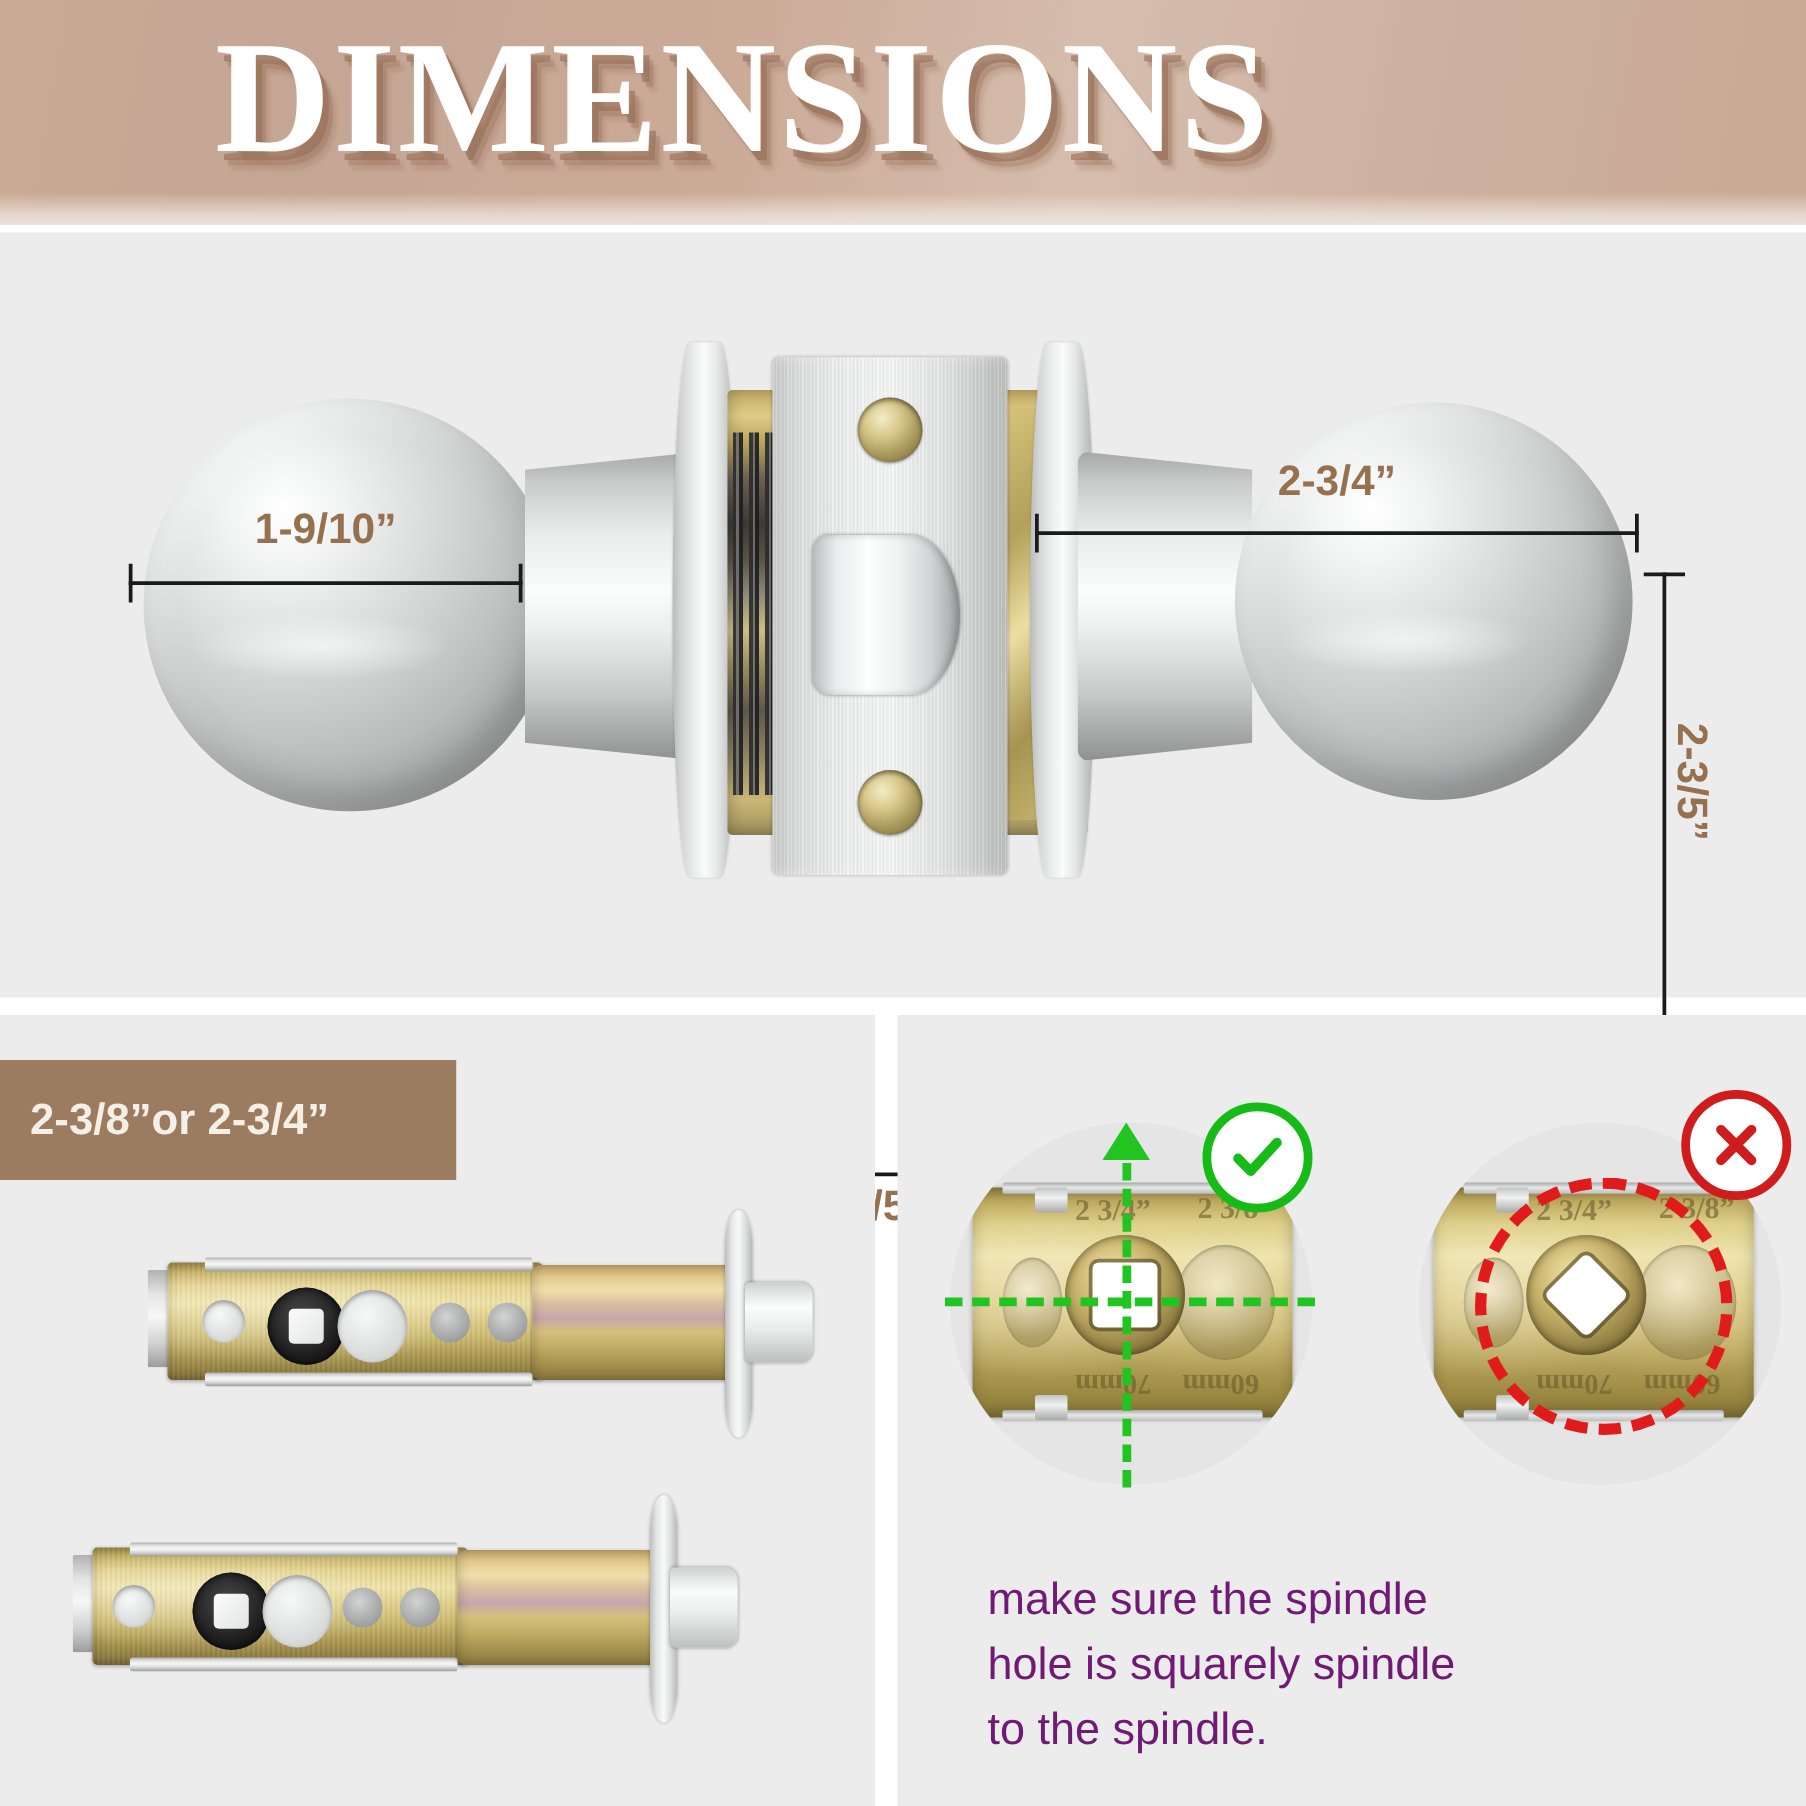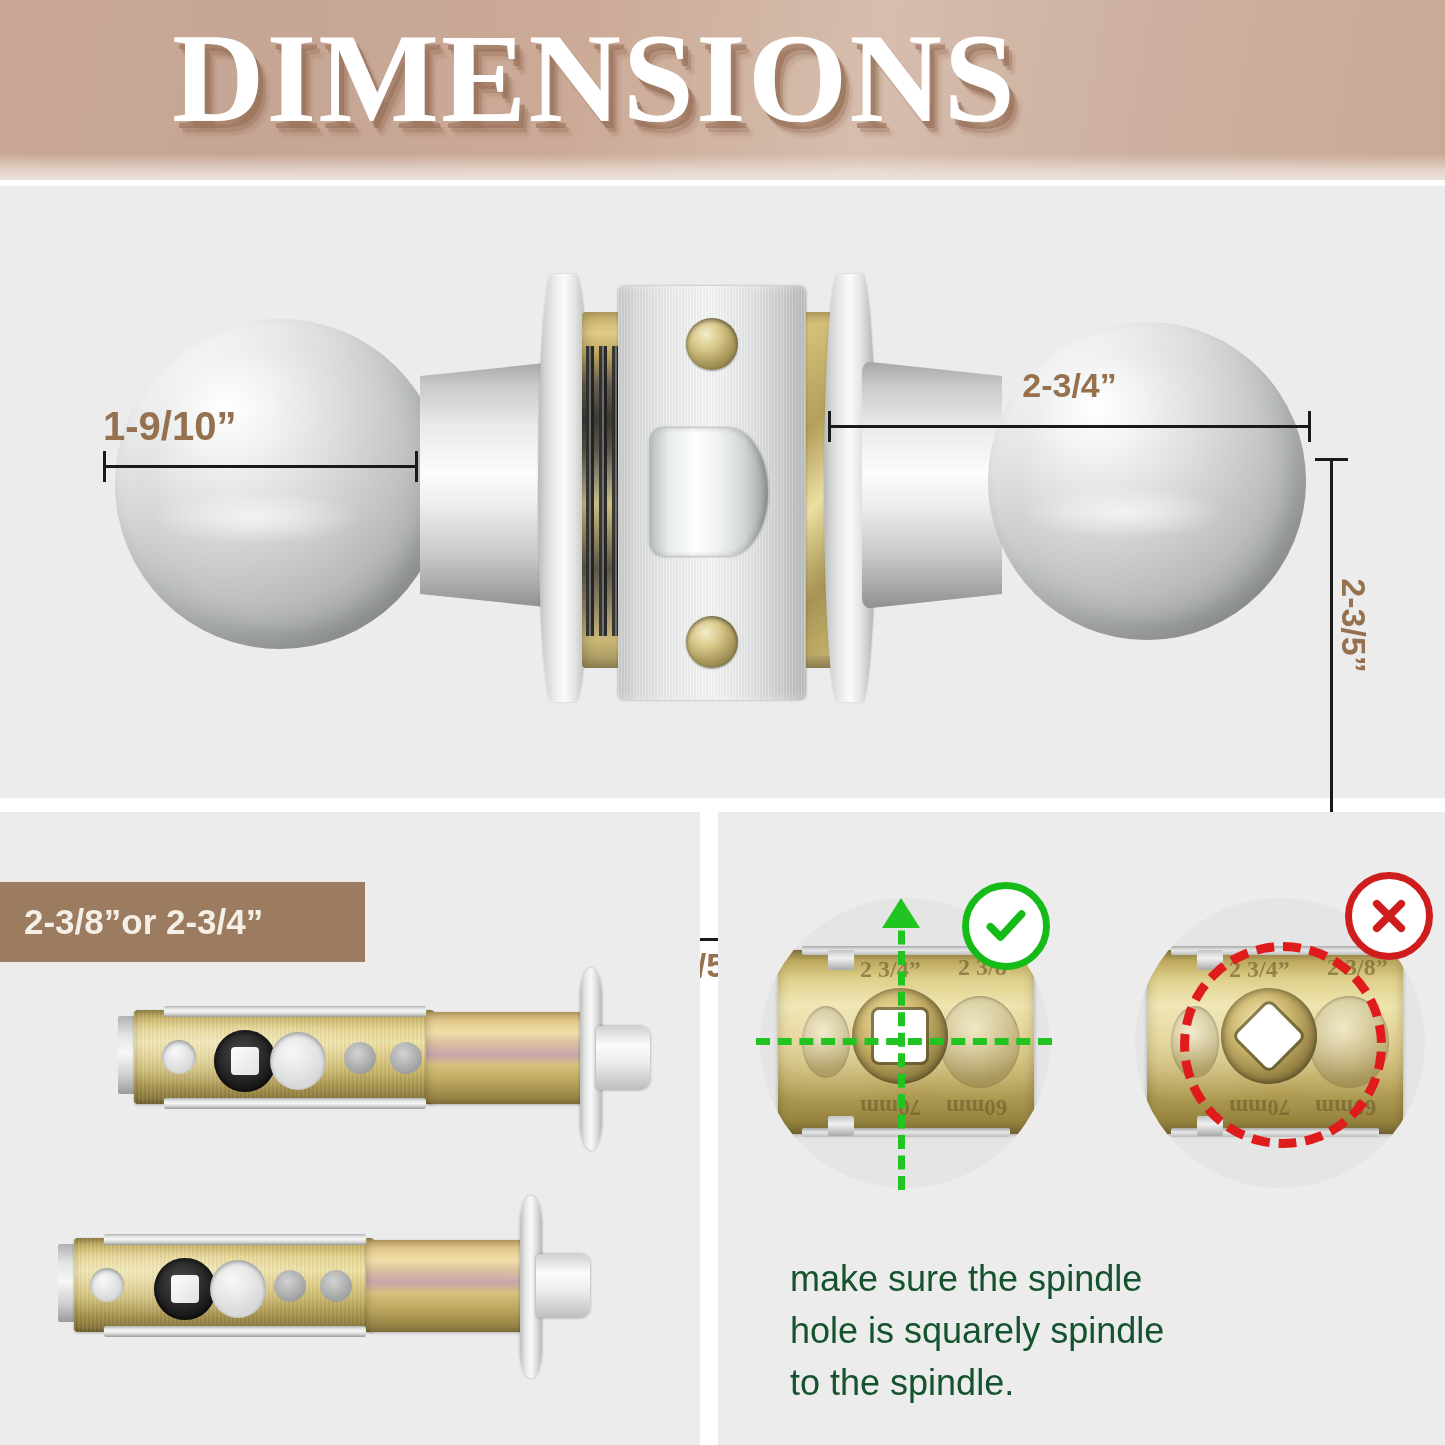--- a/index.html
+++ b/index.html
@@ -50,47 +50,47 @@
     content:"";position:absolute;left:-15px;height:3px;width:33px;background:#1a1a1a;
   }
   .dim-v::before{top:0;}
   .dim-v::after{bottom:0;}
   .dim-label{
     position:absolute;color:#96714f;font-weight:700;
     font-family:"Liberation Sans",sans-serif;white-space:nowrap;
   }
 
   #dim-line-width-left{left:103px;top:279px;width:315px;}
-  #dim-label-width-left{left:103px;top:218px;width:315px;font-size:40px;}
+  #dim-label-width-left{left:103px;top:218px;width:315px;text-align:center;font-size:34px;}
 
   #dim-line-width-right{left:828px;top:239px;width:483px;}
   #dim-label-width-right{left:828px;top:180px;width:483px;text-align:center;font-size:34px;}
 
   #dim-line-height{left:1330px;top:272px;height:448px;}
   #dim-label-height{left:1306px;top:420px;font-size:34px;
      transform:rotate(90deg);transform-origin:center center;}
 
   #dim-line-depth{left:617px;top:752px;width:186px;}
   #dim-label-depth{left:617px;top:760px;width:186px;text-align:center;font-size:34px;}
 
   
   #backset-box{
-    position:absolute;left:0;top:882px;width:365px;height:80px;
+    position:absolute;left:0;top:848px;width:365px;height:96px;
     background:#9b7c61;
     display:flex;flex-direction:column;justify-content:center;
     padding-left:24px;box-sizing:border-box;
   }
   #backset-box span{
     color:#f6efe5;font-size:35px;font-weight:700;line-height:1.28;white-space:nowrap;
   }
 
   
   #spindle-caption{
     position:absolute;left:790px;top:1253px;width:480px;
-    color:#14532d;font-size:36px;line-height:1.44;font-weight:400;
+    color:#701a75;font-size:36px;line-height:1.44;font-weight:400;
   }
 
   
   .knob-wrap{position:absolute;}
   .rose{
     position:absolute;border-radius:14px/50%;
     background:linear-gradient(to right,#b9bbbb 0%,#d4d6d6 14%,#eceeee 34%,#fafbfb 50%,#e4e6e6 70%,#c3c5c5 88%,#a9abab 100%);
     box-shadow:0 0 2px rgba(0,0,0,.2);
   }
   .neck{

